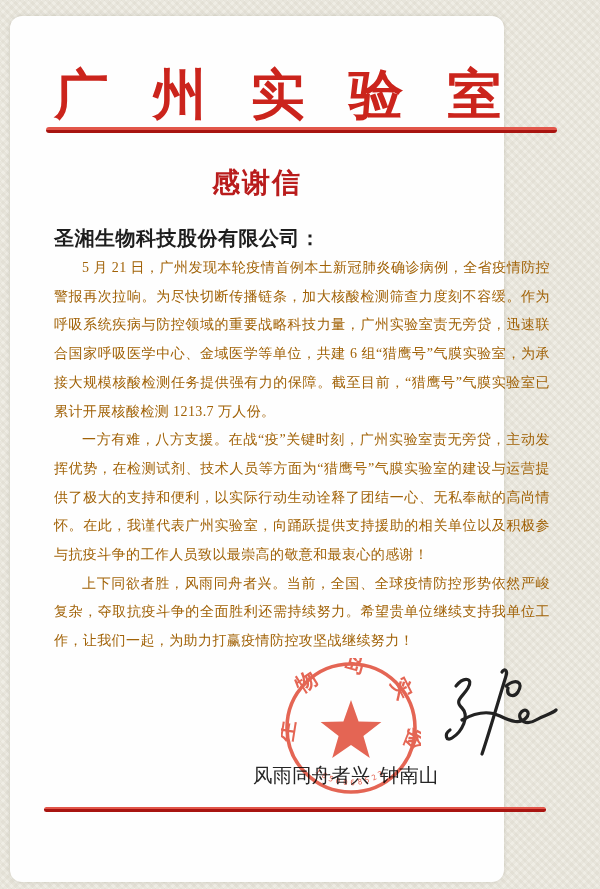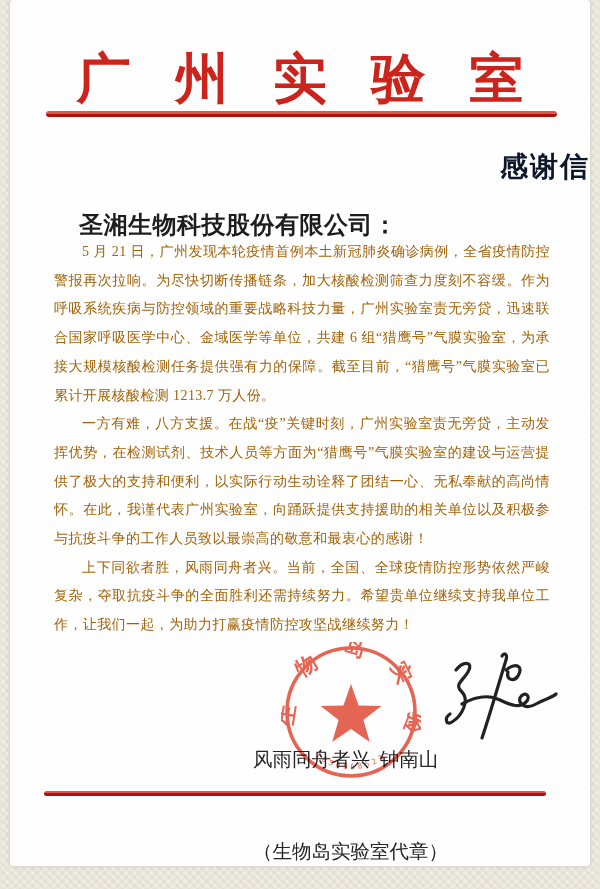--- a/index.html
+++ b/index.html
@@ -6,49 +6,48 @@
   html,body { width:600px; height:889px; overflow:hidden; }
   body {
     font-family: "Liberation Serif", "DejaVu Serif", serif;
     background-color:#efede5;
     background-image:
       repeating-linear-gradient(45deg, rgba(205,200,185,.22) 0 3px, rgba(0,0,0,0) 3px 6px),
       repeating-linear-gradient(-45deg, rgba(205,200,185,.18) 0 3px, rgba(0,0,0,0) 3px 6px);
     position:relative;
   }
   .page {
-    position:absolute; left:10px; top:0; width:580px; height:866px;
-    background:#fefefe; border-radius:3px;
+    position:absolute; left:10px; top:16px; width:494px; height:866px;
+    background:#fefefe; border-radius:12px;
     box-shadow:0 0 4px rgba(120,115,95,.25);
   }
   .abs { position:absolute; }
 
   .letterhead {
     left:0; top:50px; width:100%;
     text-align:center;
     font-size:54px; font-weight:bold; line-height:1.08;
     color:#cb241c;
     letter-spacing:.82em; text-indent:.82em;
     white-space:nowrap;
   }
   .rule { height:6px; border-radius:3px;
     background:linear-gradient(#e2564a 0 45%, #a81410 45% 100%);
   }
   .rule-top    { left:36px; top:111px; width:511px; }
   .rule-bottom { left:34px; top:791px; width:502px; height:5px; }
 
   .doc-title {
-    left:0; top:148px; width:100%; text-align:right;
+    left:0; top:148px; width:100%; text-align:center;
     font-family:"Liberation Sans","DejaVu Sans",sans-serif;
-    font-size:28px; font-weight:bold; color:#0f172a; letter-spacing:2px;
+    font-size:28px; font-weight:bold; color:#b91c1c; letter-spacing:2px;
   }
   .salutation {
-    left:44px; top:209px; font-size:24px; font-weight:bold; color:#1d1d1d;
+    left:44px; top:209px; font-size:20px; font-weight:bold; color:#1d1d1d;
     letter-spacing:.5px;
-    margin-left:25px;
   }
   .body-text {
     left:44px; top:238px; width:496px;
     font-size:14px; line-height:28.7px; color:#a16207;
     text-align:justify; letter-spacing:.4px;
   }
   .body-text p { text-indent:2em; margin:0; }
 
   .sig-block {
     left:243px; top:684px; font-size:19.5px; line-height:30.5px; color:#252525;
@@ -90,21 +89,20 @@
     <text font-size="21" fill="#e2503c" font-weight="bold" style="letter-spacing:26px; font-family:'Liberation Serif','DejaVu Serif',serif;">
       <textPath href="#sealArcTop" startOffset="5%">生物岛实验室</textPath>
     </text>
     <text font-size="7.5" fill="#e2503c" style="letter-spacing:3.2px; font-family:'DejaVu Sans Mono',monospace;">
       <textPath href="#sealArcBottom" startOffset="22%">1850068523</textPath>
     </text>
   </svg>
 
   <div class="abs sig-block">
     <div>风雨同舟者兴  钟南山</div>
-    <div>（生物岛实验室代章）</div>
     
   </div>
 
   <svg class="abs handwriting" viewBox="0 0 130 112">
     <g fill="none" stroke="#222" stroke-width="3.2" stroke-linecap="round" stroke-linejoin="round">
       <path d="M24,28 C32,18 42,20 36,30 C30,40 22,42 30,50 C38,58 30,74 20,80 C14,84 12,76 18,72"></path>
       <path d="M70,14 C72,10 76,12 74,18 C66,44 58,72 50,96"></path>
       <path d="M74,28 C84,20 92,24 86,34 C82,40 74,38 76,30"></path>
       <path d="M30,62 C48,52 60,54 68,58 C80,64 88,66 94,60 C100,54 92,48 88,56 C86,62 94,68 104,62 C112,57 120,56 124,52"></path>
     </g>

